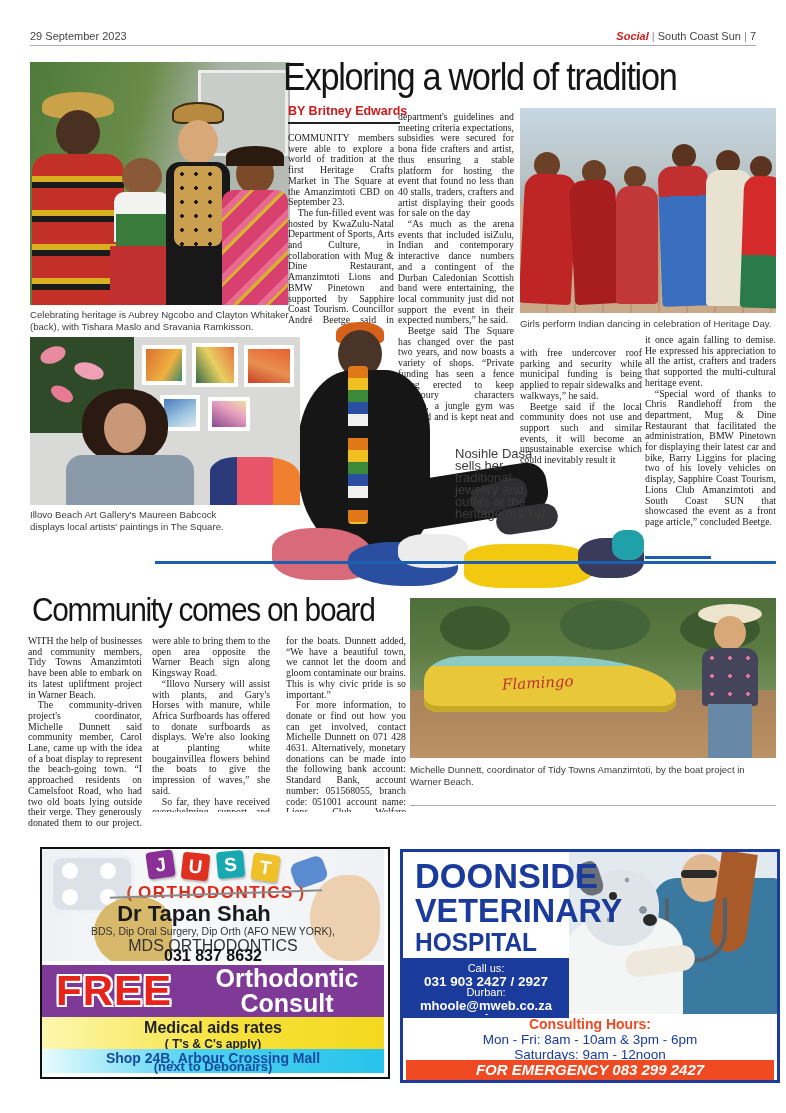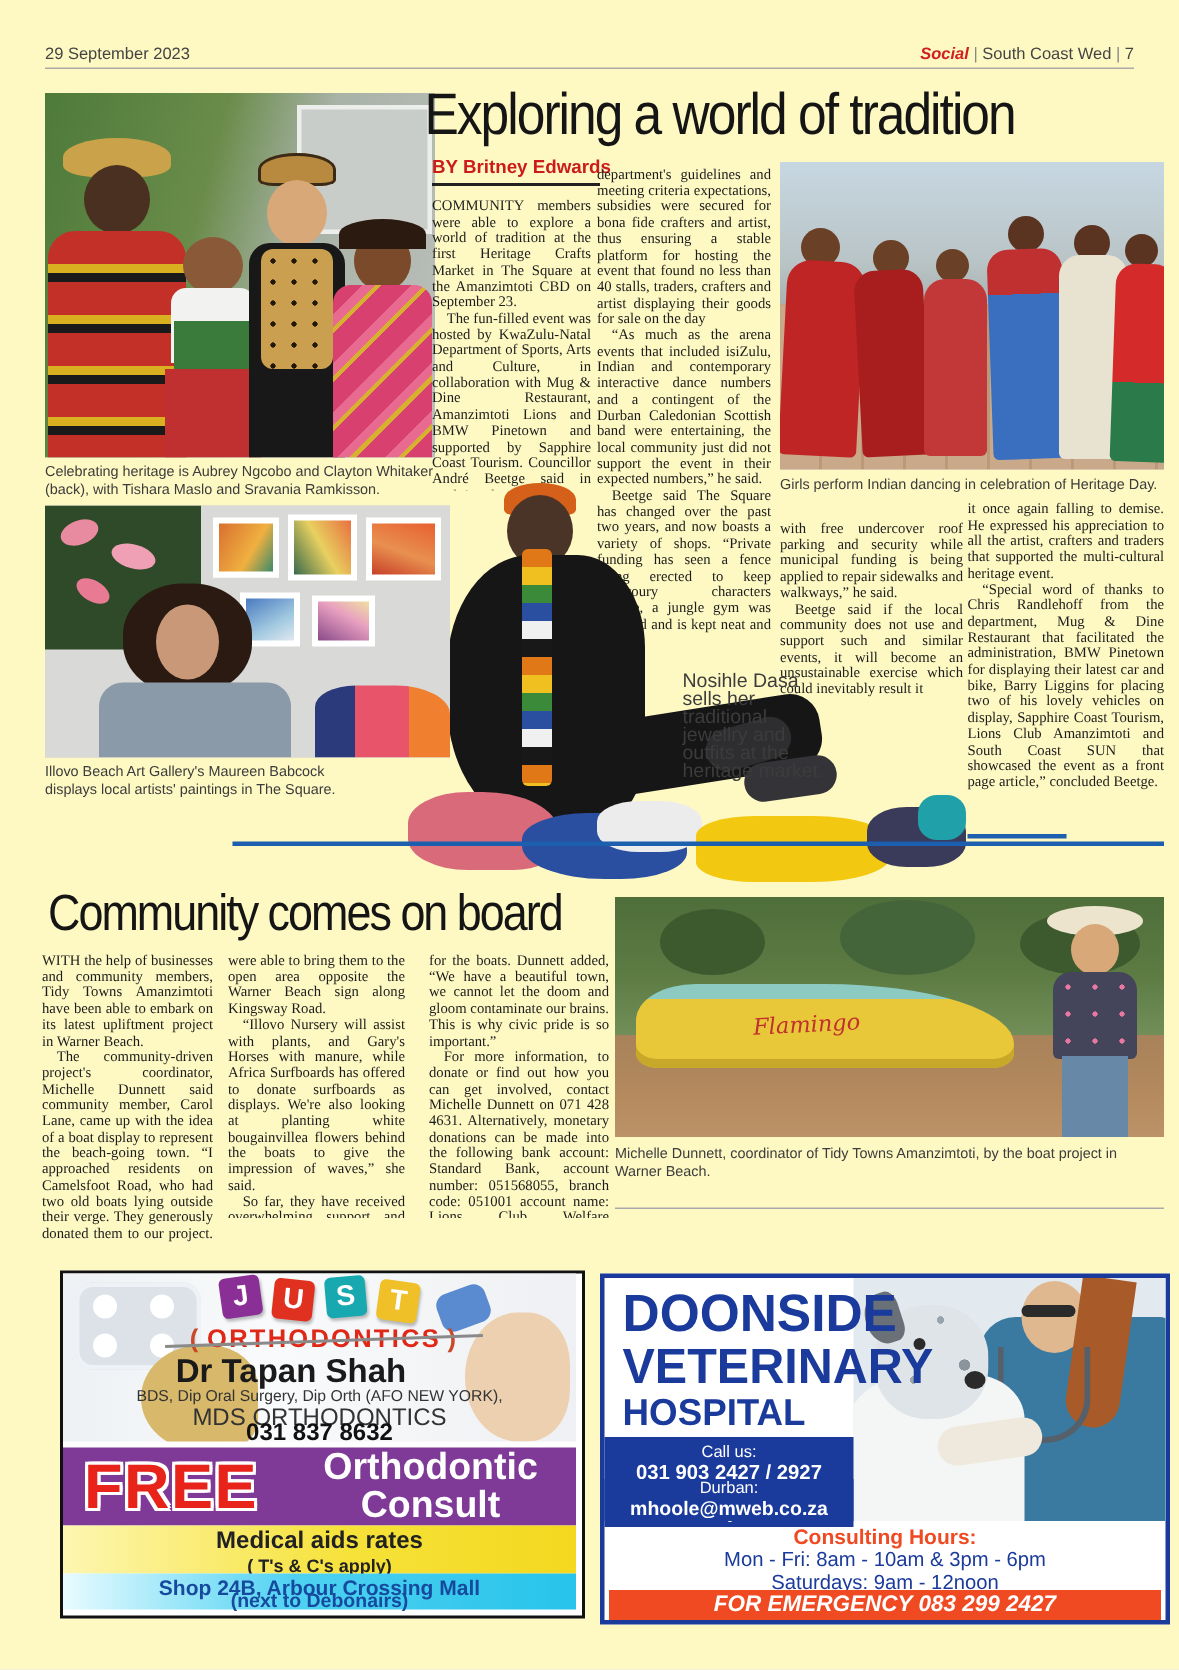--- a/index.html
+++ b/index.html
@@ -1,16 +1,16 @@
 <!DOCTYPE html>
 <html><head>
 <meta charset="utf-8">
 <style>
   html,body{margin:0;padding:0;background:#e9e9e9;}
-  #page{position:relative;width:786px;height:1113px;margin:0 auto;background:#fef9c3;
+  #page{position:relative;width:786px;height:1113px;margin:0 auto;background:#ffffff;
         font-family:"Liberation Sans",sans-serif;overflow:hidden;}
   .abs{position:absolute;}
   .hdr{font-size:11px;color:#444;}
   .rule{background:#aaa;height:1px;}
   .headline{font-family:"Liberation Sans",sans-serif;color:#151515;font-weight:400;
             letter-spacing:-1.5px;transform:scaleX(.88);transform-origin:left top;white-space:nowrap;}
   .byline{color:#cc1b1b;font-weight:bold;font-size:12.5px;}
   .col{font-family:"Liberation Serif",serif;font-size:9.8px;line-height:10.7px;color:#1c1c1c;
        white-space:pre-line;text-align:justify;overflow:hidden;}
   .cap{font-size:9.6px;line-height:11.5px;color:#3c3c3c;}
@@ -46,21 +46,21 @@
 </style>
 </head>
 <body>
 
 <div id="page">
 
   <div class="abs hdr" style="left:30px;top:30px;">29 September 2023</div>
   <div class="abs hdr" style="left:400px;top:30px;width:356px;text-align:right;">
     <span style="color:#d02020;font-weight:bold;font-style:italic;">Social</span>
     <span style="color:#888;">|</span>
-    <span>South Coast Wed</span>
+    <span>South Coast Sun</span>
     <span style="color:#888;">|</span>
     <span>7</span>
   </div>
   <div class="abs rule" style="left:30px;top:45px;width:726px;"></div>
 
   <div class="abs photo" style="left:30px;top:62px;width:260px;height:243px;">
     <div class="abs" style="left:0;top:0;width:260px;height:243px;background:linear-gradient(105deg,#4e7a3a 0%,#6a8c4a 38%,#a8b2a6 60%,#bcc0bc 100%);"></div>
     <div class="abs" style="left:168px;top:8px;width:84px;height:80px;background:#c9cdc9;border:3px solid #eceeec;"></div>
 
     <div class="abs" style="left:12px;top:30px;width:72px;height:26px;background:#caa24a;border-radius:50% 50% 30% 30%;"></div>

